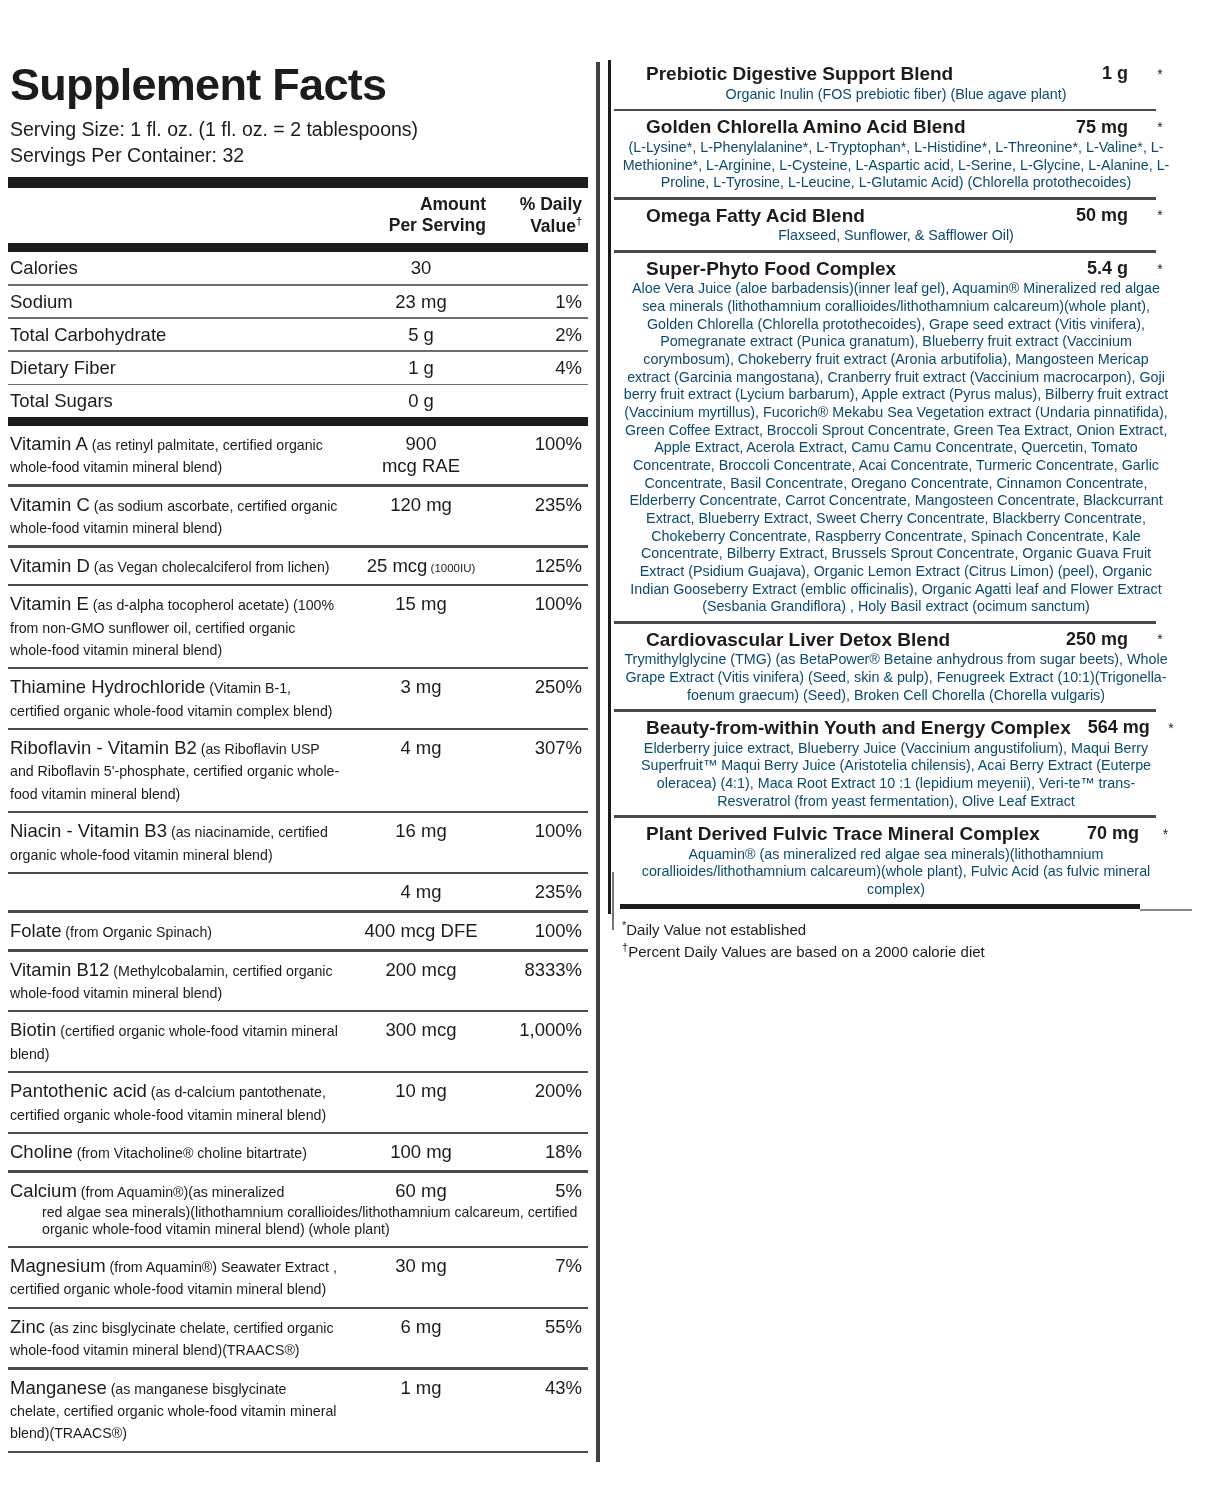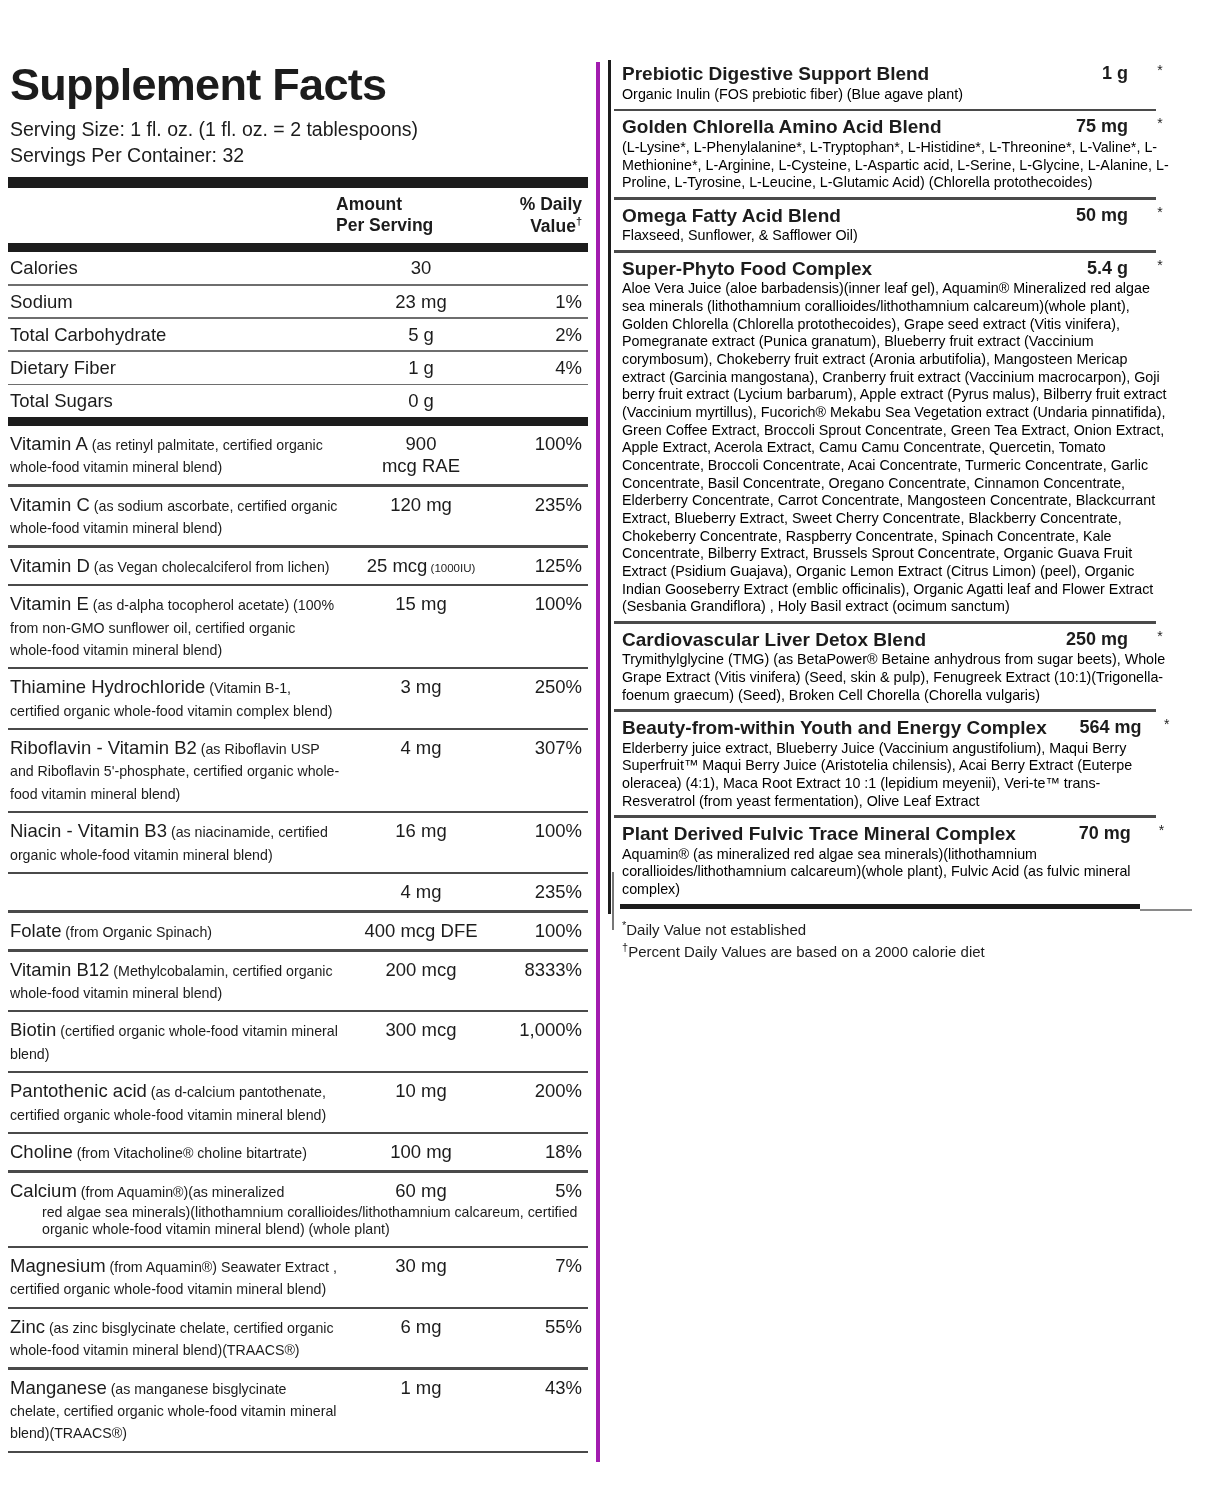--- a/index.html
+++ b/index.html
@@ -22,21 +22,21 @@
     height: 1500px;
     background: #ffffff;
   }
 
   
   .left-panel {
     position: absolute;
     left: 8px;
     top: 62px;
     width: 592px;
-    border-right: 4px solid #a21caf;
+    border-right: 4px solid #404040;
     padding-right: 16px;
     box-sizing: border-box;
     height: 1400px;
   }
   .left-inner { width: 580px; }
 
   .title {
     font-size: 45px;
     font-weight: bold;
     letter-spacing: -0.7px;
@@ -63,21 +63,21 @@
   .rule-thin { height: 1.6px; background: #6e6e6e; }
 
   .hdr-row {
     display: flex;
     justify-content: flex-end;
     padding: 6px 0 6px 0;
     font-weight: bold;
     font-size: 17.5px;
     line-height: 1.2;
   }
-  .hdr-amount { width: 150px; padding-right: 4px;}
+  .hdr-amount { width: 150px; text-align: right; padding-right: 4px;}
   .hdr-dv { width: 92px; text-align: right; padding-right: 6px;}
   .sup { font-size: 11px; vertical-align: super; font-weight: bold; }
 
   
   .nrow {
     display: flex;
     align-items: flex-start;
     padding: 5px 0 5px 2px;
     min-height: 20px;
   }
@@ -148,22 +148,23 @@
     position: absolute;
     left: 614px;
     top: 58px;
     width: 578px;
   }
   .blend {
     padding-top: 3px;
   }
   .blend-head {
     display: flex;
-    align-items: flex-start;
+    align-items: center;
     padding: 2px 0 1px 8px;
+    margin-left: 24px;
   }
   .blend-name {
     font-size: 19px;
     font-weight: bold;
     line-height: 1.15;
     white-space: nowrap;
   }
   .blend-amt {
     font-size: 18px;
     font-weight: bold;
@@ -175,21 +176,22 @@
   .blend-star {
     width: 64px;
     text-align: center;
     font-size: 14px;
     line-height: 1;
   }
   .blend-body {
     font-size: 14.3px;
     line-height: 1.235;
     padding: 0 22px 5px 8px;
-    color: #000000;
+    color: #0c4a6e;
+    text-align: center;
   }
   .r-rule {
     height: 2.6px;
     background: #4a4a4a;
     margin-right: 36px;
   }
   .r-bottom-bar {
     height: 5px;
     background: #1c1c1c;
     width: 520px;

